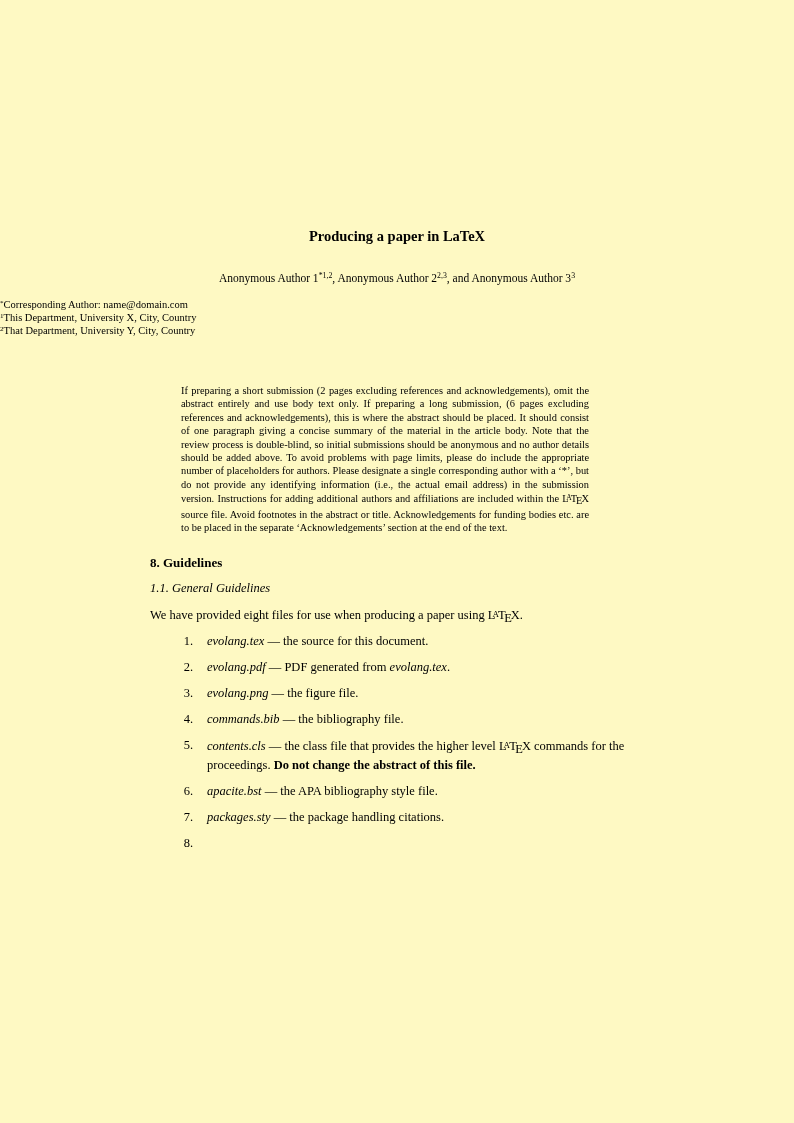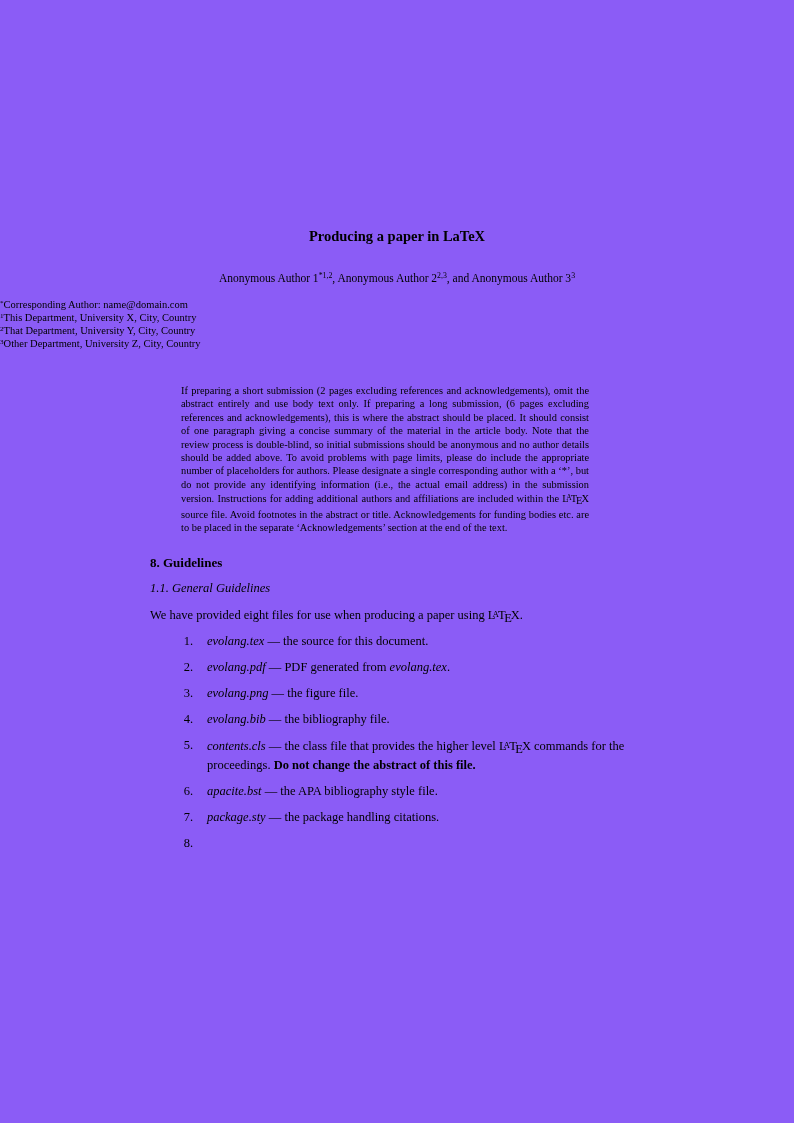--- a/index.html
+++ b/index.html
@@ -1,20 +1,20 @@
 <!DOCTYPE html>
 <html><head>
 <meta charset="utf-8">
 <style>
   html, body { margin: 0; padding: 0; background: #ffffff; }
   .page {
     position: relative;
     width: 794px;
     height: 1123px;
-    background: #8b5cf6;
+    background: #fef9c3;
     font-family: "Liberation Serif", serif;
     color: #000000;
     overflow: hidden;
   }
   .paper-title {
     position: absolute;
     top: 228px;
     left: 0;
     width: 100%;
     text-align: center;
@@ -117,21 +117,20 @@
 <div class="page">
 
   <div class="paper-title">Producing a paper in LaTeX</div>
 
   <div class="authors-line">Anonymous Author 1<sup>*1,2</sup>, Anonymous Author 2<sup>2,3</sup>, and Anonymous Author 3<sup>3</sup></div>
 
   <div class="affiliations">
     <div><sup>*</sup>Corresponding Author: name@domain.com</div>
     <div><sup>1</sup>This Department, University X, City, Country</div>
     <div><sup>2</sup>That Department, University Y, City, Country</div>
-    <div><sup>3</sup>Other Department, University Z, City, Country</div>
   </div>
 
   <div class="abstract">If preparing a short submission (2 pages excluding references and acknowledgements), omit the abstract entirely and use body text only. If preparing a long submission, (6 pages excluding references and acknowledgements), this is where the abstract should be placed. It should consist of one paragraph giving a concise summary of the material in the article body. Note that the review process is double-blind, so initial submissions should be anonymous and no author details should be added above. To avoid problems with page limits, please do include the appropriate number of placeholders for authors. Please designate a single corresponding author with a ‘*’, but do not provide any identifying information (i.e., the actual email address) in the submission version. Instructions for adding additional authors and affiliations are included within the L<span class="lA">A</span>T<span class="lE">E</span>X source file. Avoid footnotes in the abstract or title. Acknowledgements for funding bodies etc. are to be placed in the separate ‘Acknowledgements’ section at the end of the text.</div>
 
   <div class="section-heading">8.  Guidelines</div>
 
   <div class="subsection-heading">1.1.  General Guidelines</div>
 
   <div class="intro-paragraph">We have provided eight files for use when producing a paper using L<span class="lA">A</span>T<span class="lE">E</span>X.</div>
 
@@ -143,32 +142,32 @@
     <div class="list-item">
       <span class="num">2.</span>
       <div class="txt"><i>evolang.pdf</i> — PDF generated from <i>evolang.tex</i>.</div>
     </div>
     <div class="list-item">
       <span class="num">3.</span>
       <div class="txt"><i>evolang.png</i> — the figure file.</div>
     </div>
     <div class="list-item">
       <span class="num">4.</span>
-      <div class="txt"><i>evolang.bib</i> — the bibliography file.</div>
+      <div class="txt"><i>commands.bib</i> — the bibliography file.</div>
     </div>
     <div class="list-item">
       <span class="num">5.</span>
       <div class="txt"><i>contents.cls</i> — the class file that provides the higher level L<span class="lA">A</span>T<span class="lE">E</span>X commands for the proceedings. <b>Do not change the abstract of this file.</b></div>
     </div>
     <div class="list-item">
       <span class="num">6.</span>
       <div class="txt"><i>apacite.bst</i> — the APA bibliography style file.</div>
     </div>
     <div class="list-item">
       <span class="num">7.</span>
-      <div class="txt"><i>package.sty</i> — the package handling citations.</div>
+      <div class="txt"><i>packages.sty</i> — the package handling citations.</div>
     </div>
     <div class="list-item">
       <span class="num">8.</span>
     </div>
   </div>
 
 </div>
 
 </body></html>

